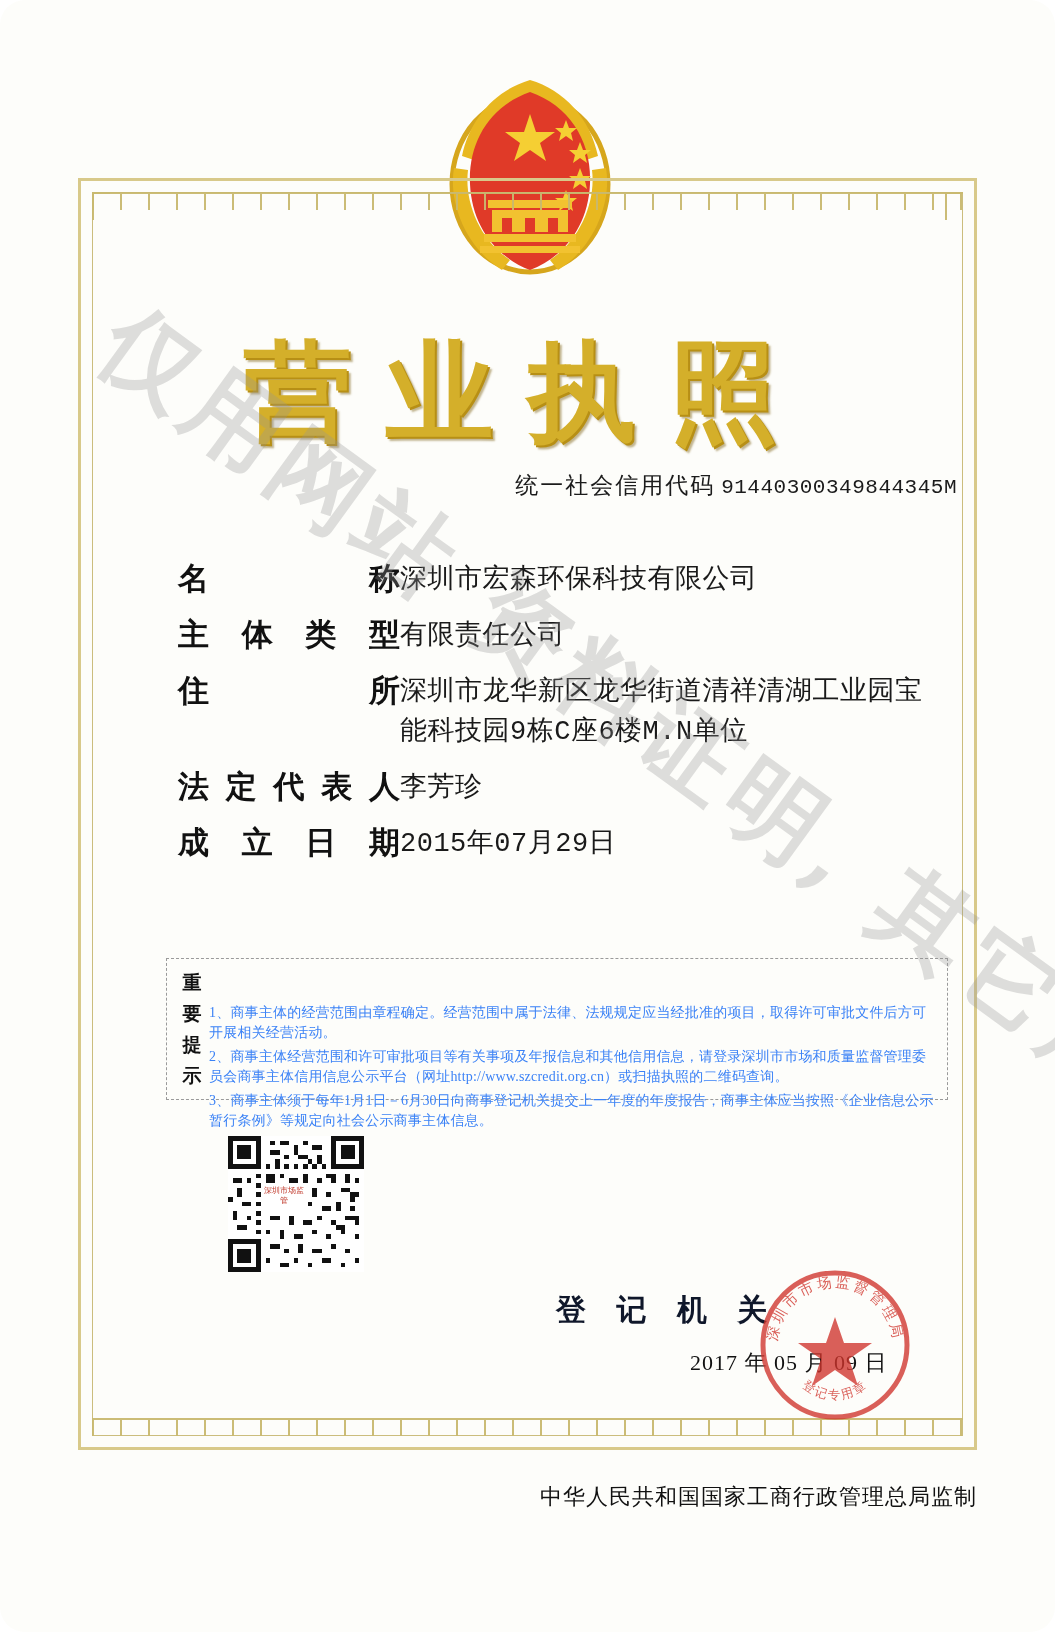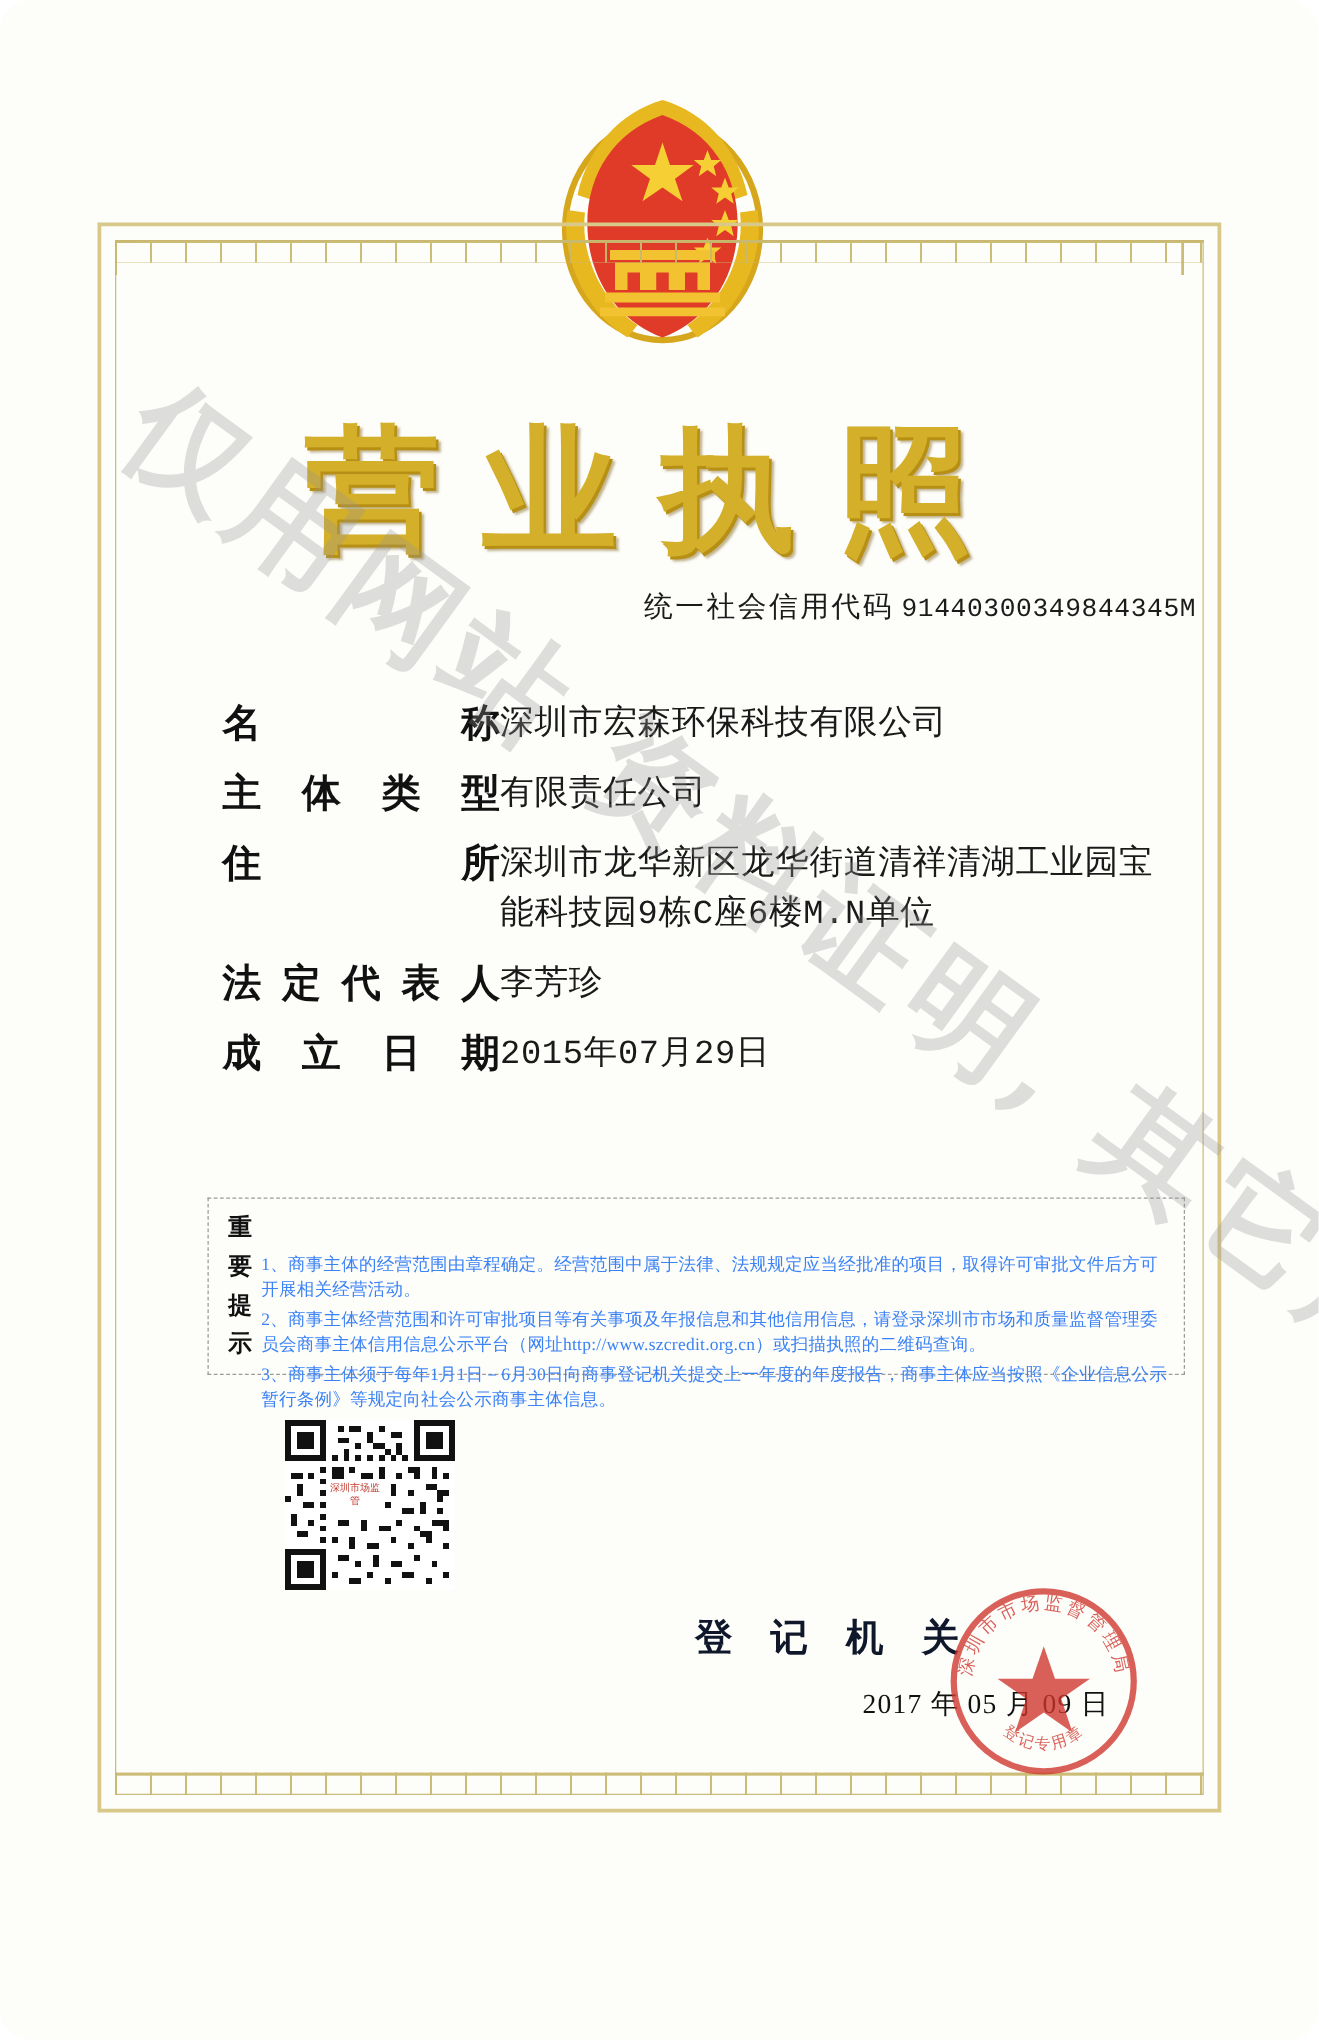--- a/index.html
+++ b/index.html
@@ -518,18 +518,19 @@
       <polygon points="80,52 89,78 117,78 94,94 103,121 80,105 57,121 66,94 43,78 71,78" fill="#d0342c"></polygon>
       <text font-size="14.5" fill="#d0342c" font-family="'DejaVu Serif','Liberation Serif',serif" letter-spacing="3">
         <textPath href="#sealTopArc" startOffset="50%" text-anchor="middle">深圳市市场监督管理局</textPath>
       </text>
       <text font-size="12.5" fill="#d0342c" font-family="'DejaVu Serif','Liberation Serif',serif" letter-spacing="2">
         <textPath href="#sealBotArc" startOffset="50%" text-anchor="middle">登记专用章</textPath>
       </text>
     </svg>
   </div>
 
+  <div class="footer">中华人民共和国国家工商行政管理总局监制</div>
 
   <div class="watermark">
     <div class="wm-text wm-1">仅用网站 资料证明, 其它用途无效</div>
   </div>
 
 </div>
 
 </body></html>

